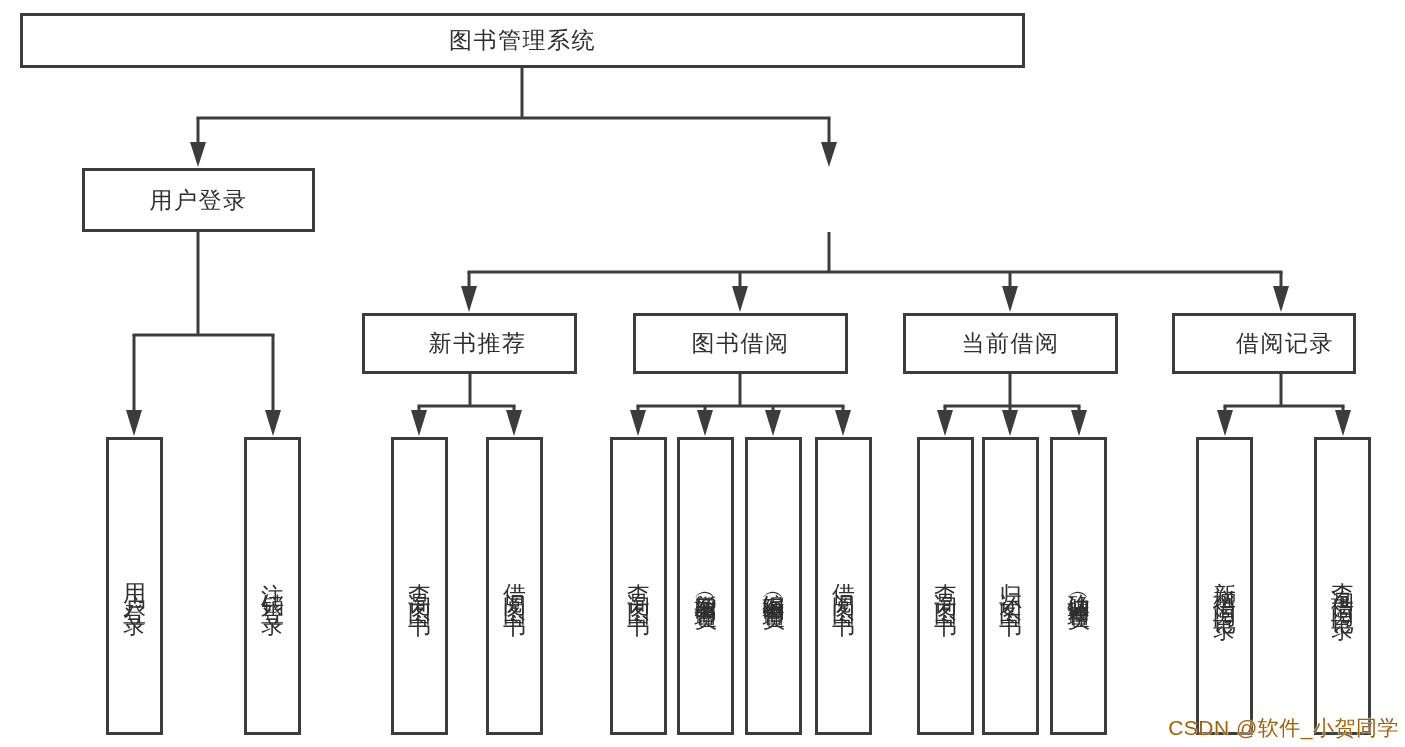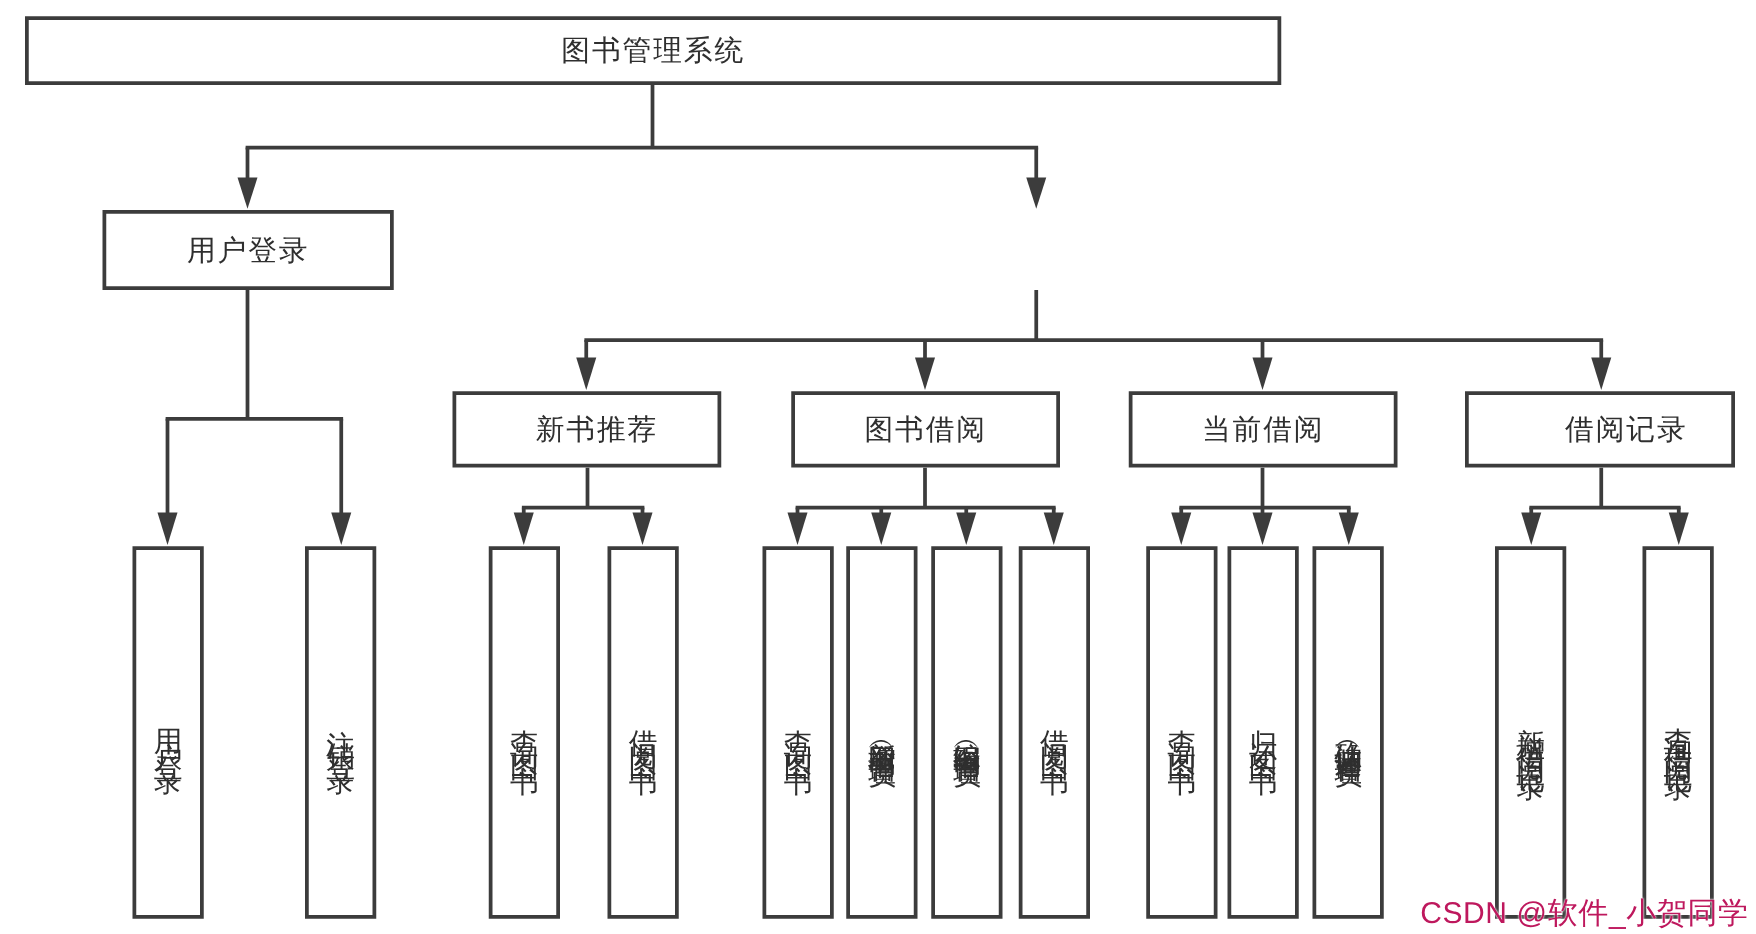--- a/index.html
+++ b/index.html
@@ -32,21 +32,21 @@
     white-space: nowrap;
   }
   
   .root  { left: 20px;  top: 13px;  width: 1005px; height: 55px; }
   .l2a   { left: 82px;  top: 168px; width: 233px;  height: 64px; }
   .l2b   { left: 712px; top: 168px; width: 235px;  height: 64px; }
   .l3    { top: 313px; height: 61px; width: 215px; }
   .l3a   { left: 362px; padding-left: 16px; }
   .l3b   { left: 633px; }
   .l3c   { left: 903px; }
-  .l3d   { left: 1172px; width: 216px; padding-left: 42px; }
+  .l3d   { left: 1172px; width: 184px; padding-left: 42px; }
   
   .vbox  { top: 437px; height: 298px; width: 57px; }
   .vbox .vtext {
     writing-mode: vertical-rl;
     text-orientation: mixed;
     font-size: 23px;
     line-height: 1;
   }
   .s4  .vtext { letter-spacing: 0.45em; }
   .s6  .vtext { letter-spacing: 0.32em; }
@@ -56,22 +56,22 @@
   .v5  { left: 610px; }  .v6  { left: 677px; }
   .v7  { left: 745px; }  .v8  { left: 815px; }
   .v9  { left: 917px; }  .v10 { left: 982px; }
   .v11 { left: 1050px; }
   .v12 { left: 1196px; } .v13 { left: 1314px; }
   .watermark {
     position: absolute;
     right: 6px;
     top: 714px;
     z-index: 2;
-    font-size: 24px;
-    color: #be185d;
+    font-size: 21px;
+    color: #a16207;
     letter-spacing: 0.5px;
     text-shadow: 0 0 2px #ffffff, 0 0 1px #ffffff;
   }
   line { stroke: #3c3c3c; stroke-width: 3; }
   polygon { fill: #3c3c3c; }
 </style>
 </head>
 <body>
 
 <div class="canvas">

